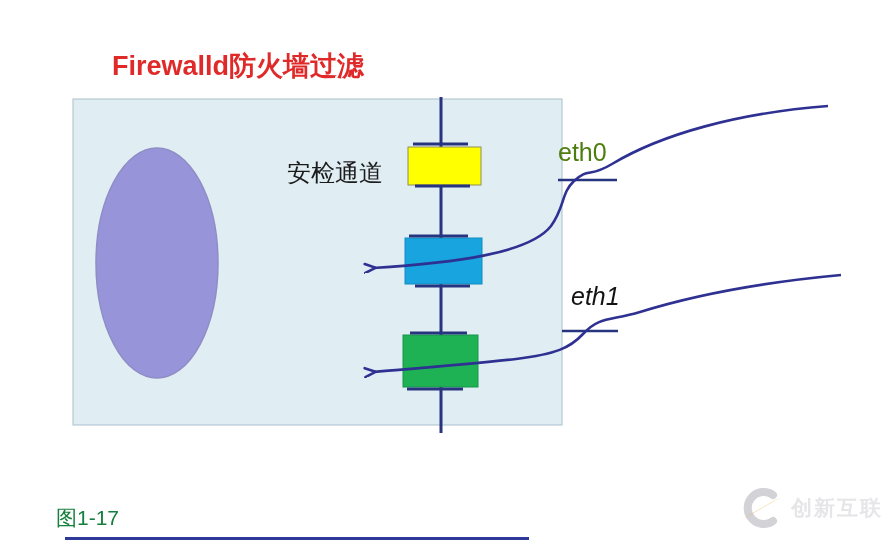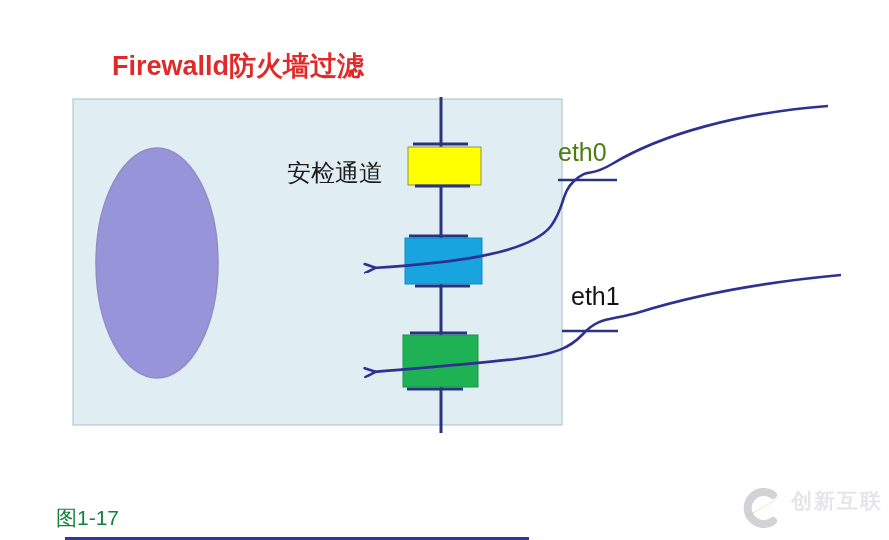--- a/index.html
+++ b/index.html
@@ -5,23 +5,23 @@
   html,body{margin:0;padding:0;background:#ffffff;}
   .page{position:relative;width:889px;height:540px;background:#ffffff;overflow:hidden;
         font-family:"Liberation Sans",sans-serif;}
   .layer{position:absolute;left:0;top:0;}
   .lbl{position:absolute;white-space:nowrap;}
   .title{left:112px;top:48px;font-size:27px;font-weight:bold;color:#e02a2a;}
   .sec-label{left:287px;top:157px;font-size:24px;color:#1b1b1b;}
   .green-label{left:280px;top:332px;font-size:24px;color:#3c3c3c;
                font-family:"DejaVu Serif","Liberation Serif",serif;}
   .eth0{left:558px;top:138px;font-size:25px;color:#4d7c0f;}
-  .eth1{left:571px;top:282px;font-size:25px;color:#141414;}
+  .eth1{left:571px;top:282px;font-size:25px;color:#141414;font-style:italic;}
   .caption{left:8px;top:504px;font-size:21px;font-weight:normal;color:#15803d;margin-left:48px;}
-  .watermark{position:absolute;right:6px;top:487px;display:flex;}
+  .watermark{position:absolute;right:6px;top:487px;display:flex;align-items:center;}
   .wm-text{font-size:21px;letter-spacing:2px;color:#e6e6e9;font-weight:bold;margin-left:6px;}
 </style>
 </head>
 <body>
 
 <div class="page">
 
   <svg class="layer" width="889" height="540" viewBox="0 0 889 540">
     <defs>
       <marker id="arrowhead" markerWidth="14" markerHeight="14" refX="3" refY="5" orient="auto" markerUnits="userSpaceOnUse">

